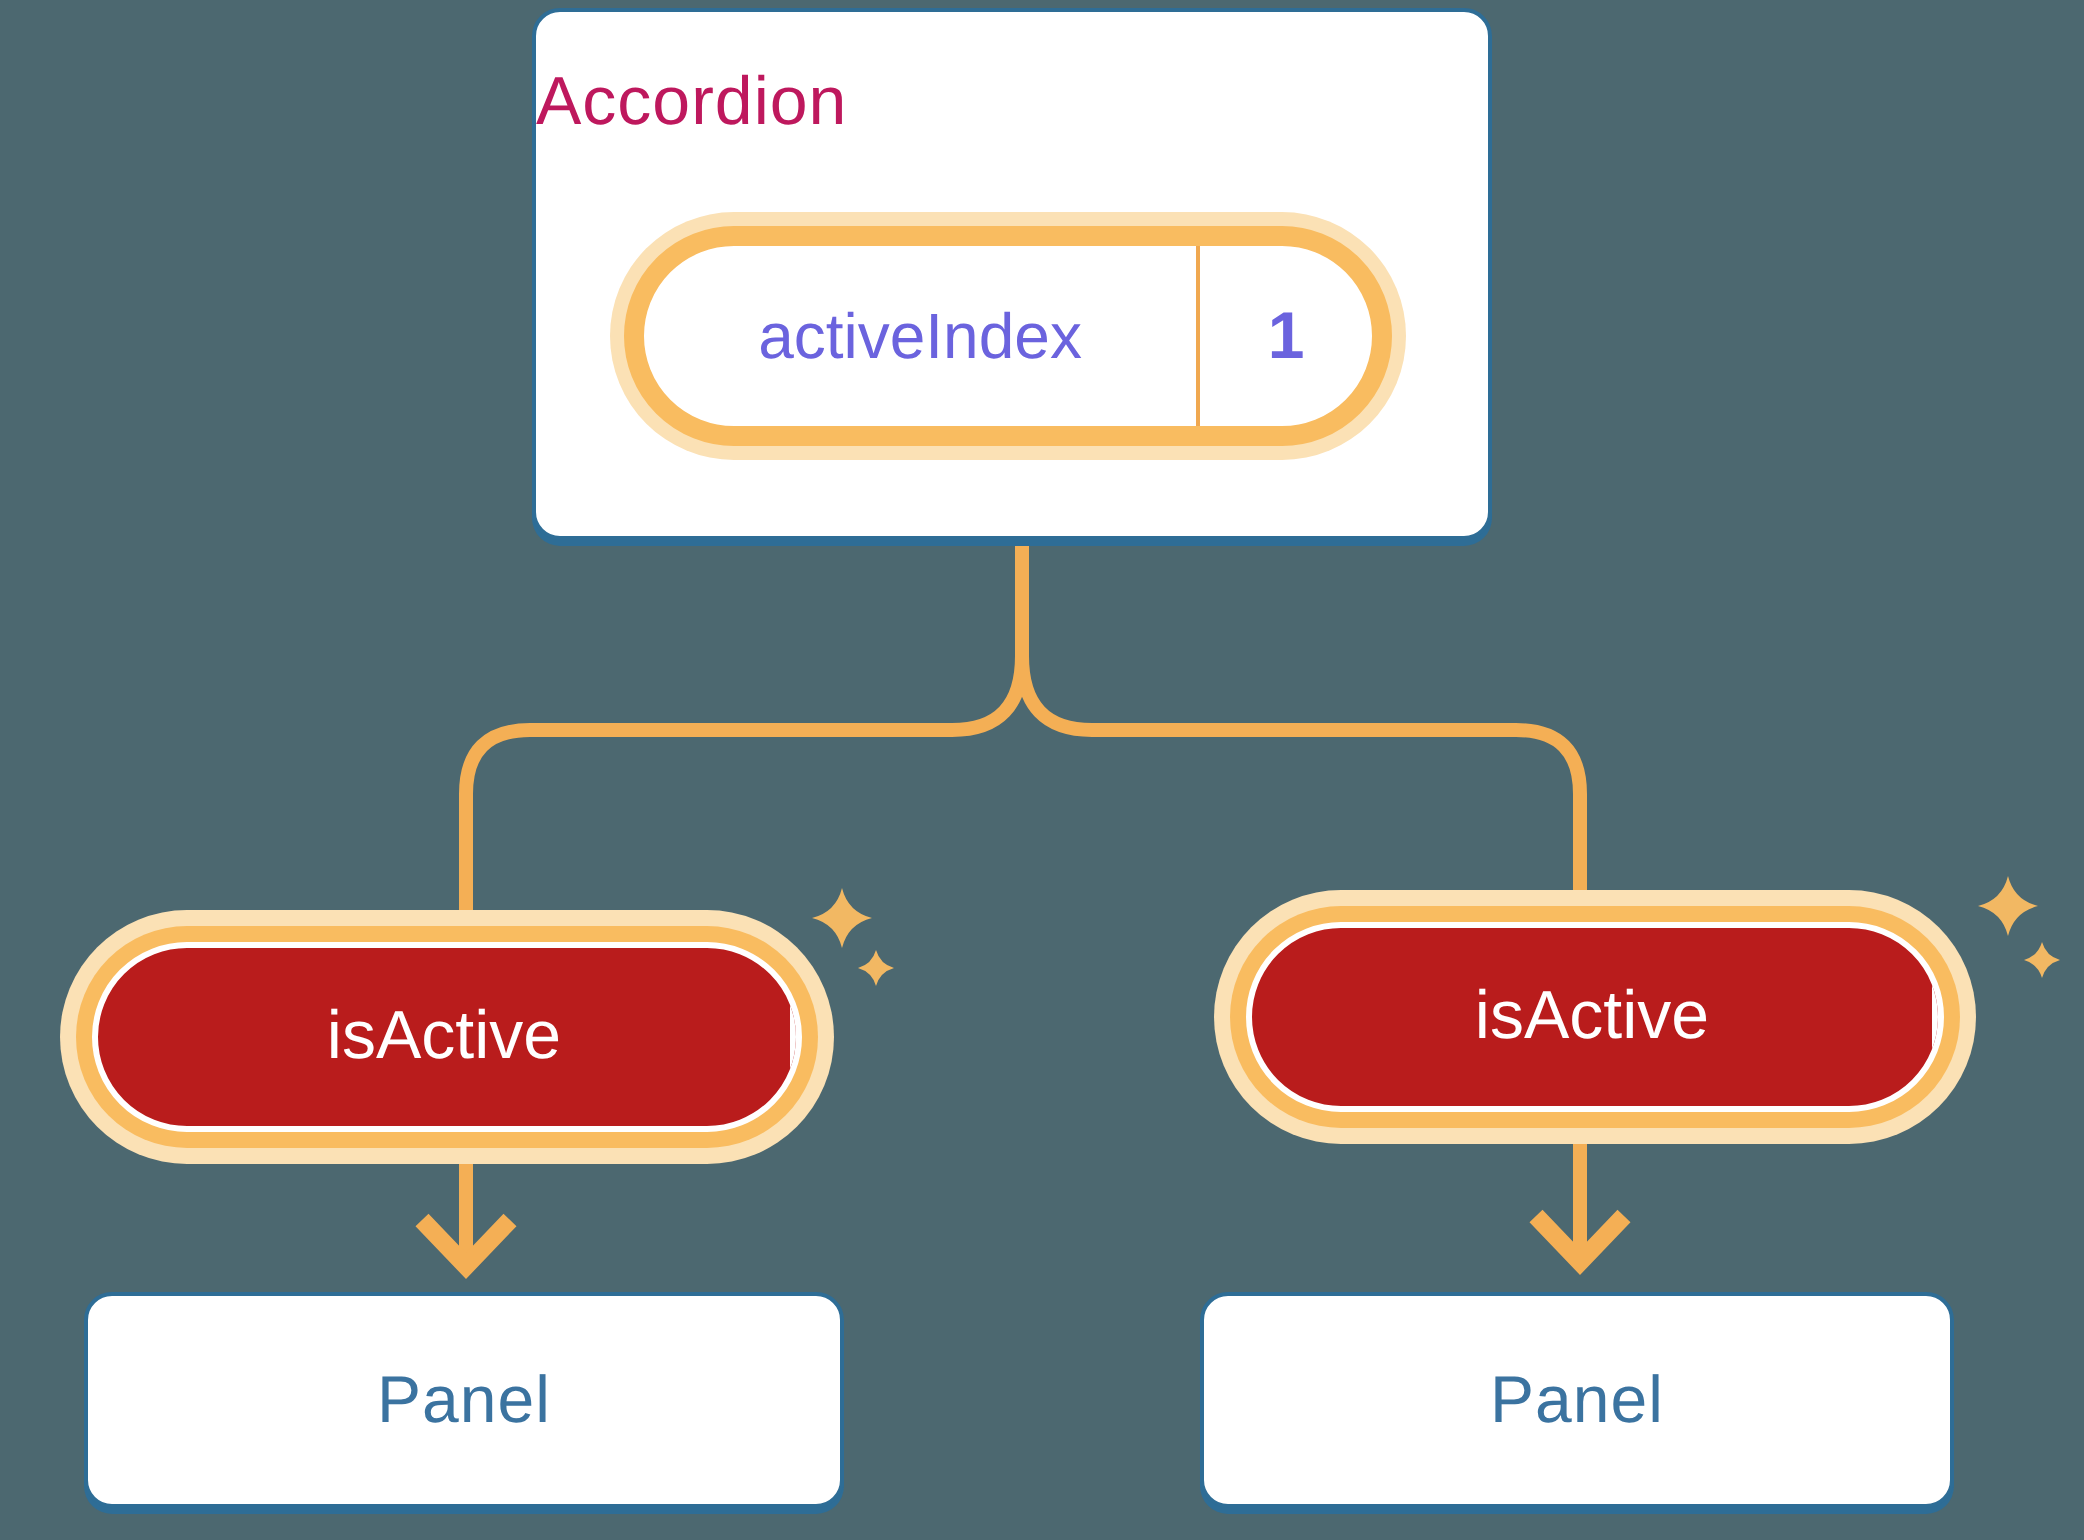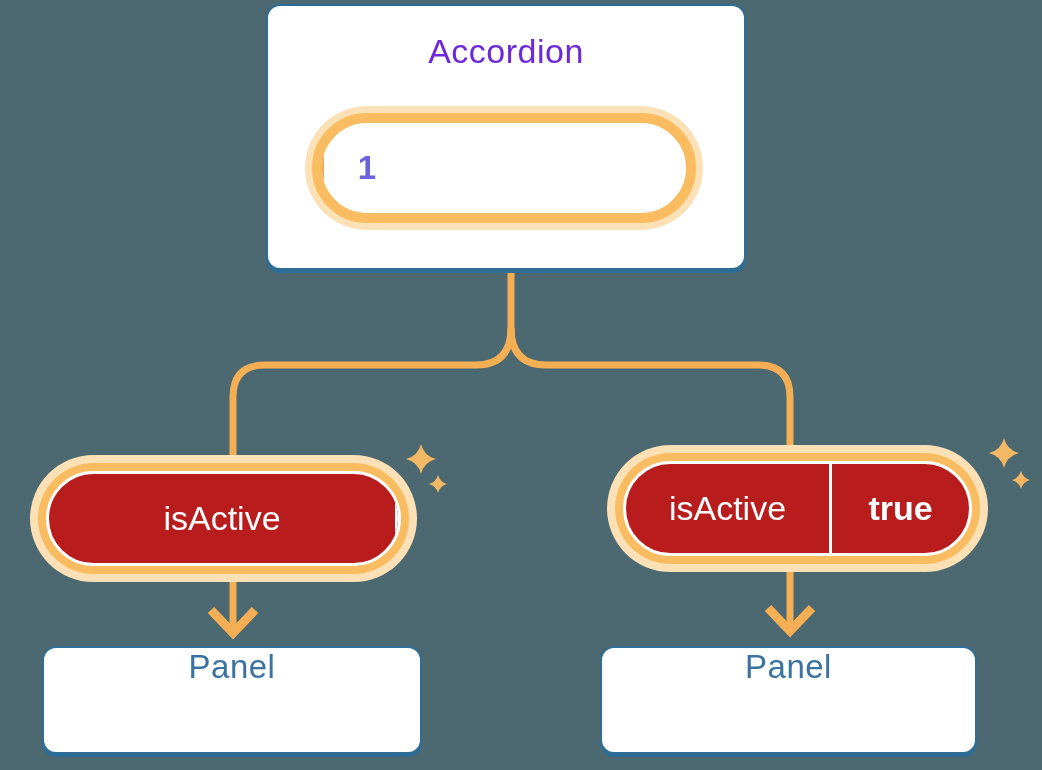--- a/index.html
+++ b/index.html
@@ -23,29 +23,28 @@
     border:2px solid #2E6D96;
     border-radius:14px;
     box-shadow:0 3px 0 0 #2E6D96;
     box-sizing:border-box;
     z-index:1;
   }
   .root-card{
     left:266px;top:4px;width:480px;height:266px;
   }
   .card-title{
-    text-align:center;
     margin-top:26px;
     font-size:34px;
     font-weight:500;
-    color:#6d28d9;
+    color:#be185d;
     letter-spacing:0.5px;
   }
   .panel-card{
-    display:flex;align-items:flex-start;justify-content:center;
+    display:flex;align-items:center;justify-content:center;
   }
   .panel-left{left:42px;top:646px;width:380px;height:108px;}
   .panel-right{left:600px;top:646px;width:377px;height:108px;}
   .panel-title{
     font-size:33px;font-weight:500;color:#3B73A0;letter-spacing:0.5px;
   }
   .pill{
     position:absolute;
     box-sizing:border-box;
     display:flex;align-items:stretch;
@@ -107,33 +106,33 @@
 
     <path fill="#F2B863" d="M1004,438 Q1007,450 1019,453 Q1007,456 1004,468 Q1001,456 989,453 Q1001,450 1004,438 Z"></path>
     <path fill="#F2B863" d="M1021,471 Q1023,478 1030,480 Q1023,482 1021,489 Q1019,482 1012,480 Q1019,478 1021,471 Z"></path>
   </svg>
 
   <div class="card root-card">
     <div class="card-title">Accordion</div>
   </div>
 
   <div class="pill state-pill">
+    <div class="pill-cell cell-label">activeIndex</div>
     <div class="pill-divider"></div>
     <div class="pill-cell cell-value">1</div>
   </div>
 
   <div class="pill prop-pill prop-pill-left">
     <div class="pill-cell cell-label">isActive</div>
     <div class="pill-divider"></div>
   </div>
 
   <div class="pill prop-pill prop-pill-right">
     <div class="pill-cell cell-label">isActive</div>
     <div class="pill-divider"></div>
-    <div class="pill-cell cell-value">true</div>
   </div>
 
   <div class="card panel-card panel-left">
     <div class="panel-title">Panel</div>
   </div>
 
   <div class="card panel-card panel-right">
     <div class="panel-title">Panel</div>
   </div>
 

